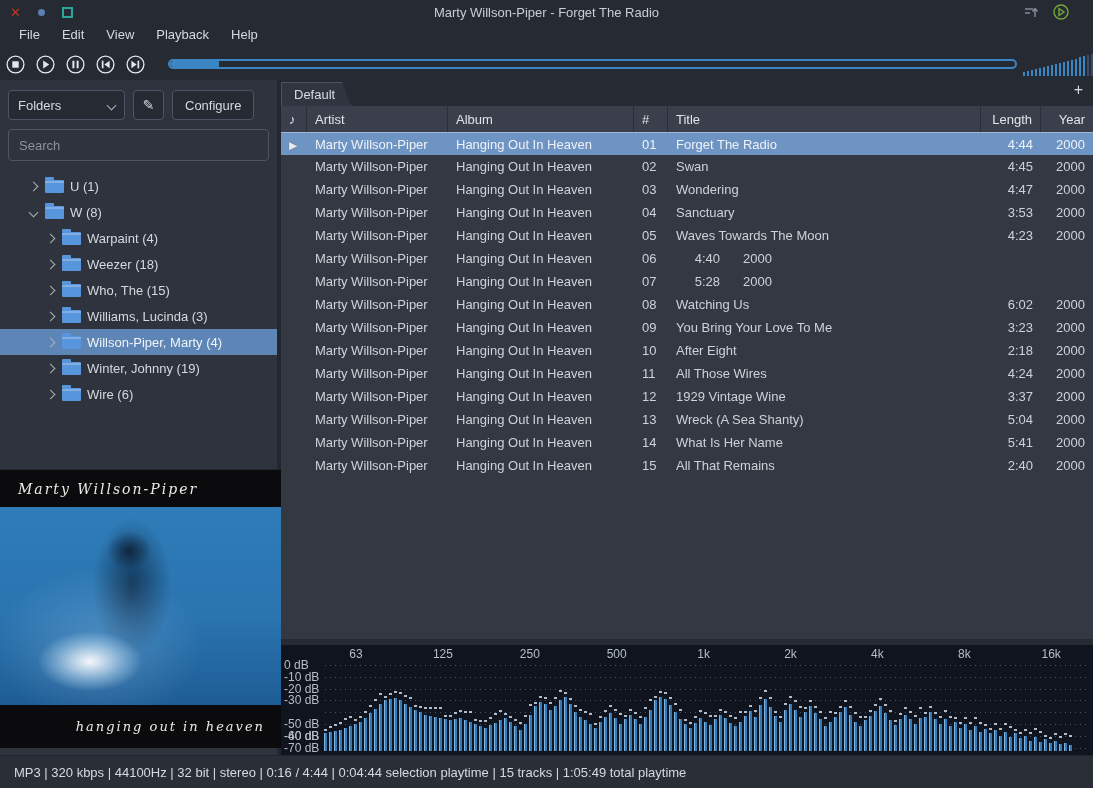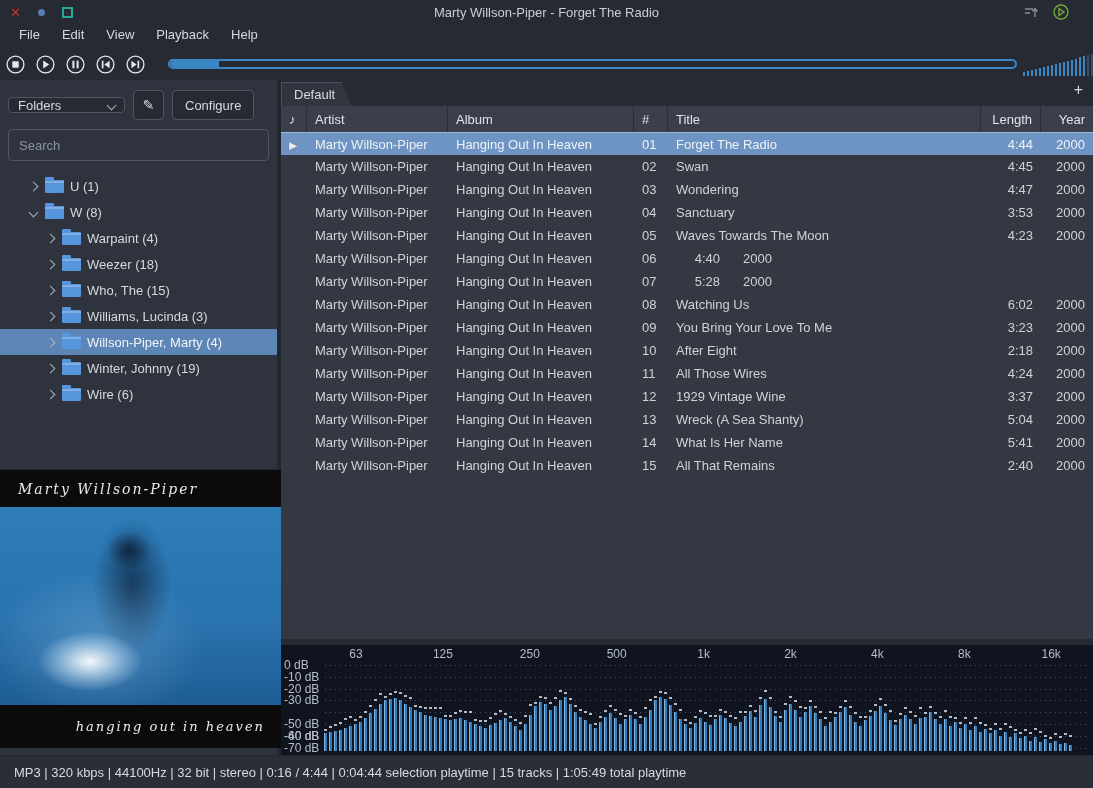--- a/index.html
+++ b/index.html
@@ -20,21 +20,21 @@
   .seekbar { width:866px; height:10px; border:2px solid #3d86c4; border-radius:6px;
     background:#262a33; margin-left:12px; overflow:hidden; position:relative; }
   .seek-fill { position:absolute; left:0; top:0; bottom:0; background:#3d86c4; border-radius:4px 0 0 4px; }
   .volume { display:flex; align-items:flex-end; gap:2px; margin-left:6px; height:24px; }
   .vol-bar { width:2px; background:#3d86c4; }
   .vol-bar.off { background:#3f4c61; }
 
   .main { display:flex; height:675px; }
   .sidebar { width:281px; background:#2f333d; display:flex; flex-direction:column; border-right:4px solid #22262e; }
   .side-controls { display:flex; gap:8px; padding:10px 8px 0 8px; align-items:center; }
-  .combo { width:117px; height:16px; background:#262a33; border:1px solid #4d5666; border-radius:4px;
+  .combo { width:117px; height:30px; background:#262a33; border:1px solid #4d5666; border-radius:4px;
     display:flex; align-items:center; padding:0 9px; color:#d5d9df; }
   .combo .chev { margin-left:auto; }
   .chev { width:7px; height:7px; border-right:1.6px solid #aab2bd; border-bottom:1.6px solid #aab2bd; display:inline-block; }
   .chev.down { transform:rotate(45deg); }
   .chev.right { transform:rotate(-45deg); }
   .icon-btn { width:31px; height:30px; background:#262a33; border:1px solid #4d5666; border-radius:4px;
     display:flex; align-items:center; justify-content:center; color:#d5d9df; font-size:14px; }
   .cfg-btn { height:30px; padding:0 12px; background:#262a33; border:1px solid #4d5666; border-radius:4px;
     display:flex; align-items:center; color:#d5d9df; }
   .search-wrap { padding:9px 8px 8px 8px; }

